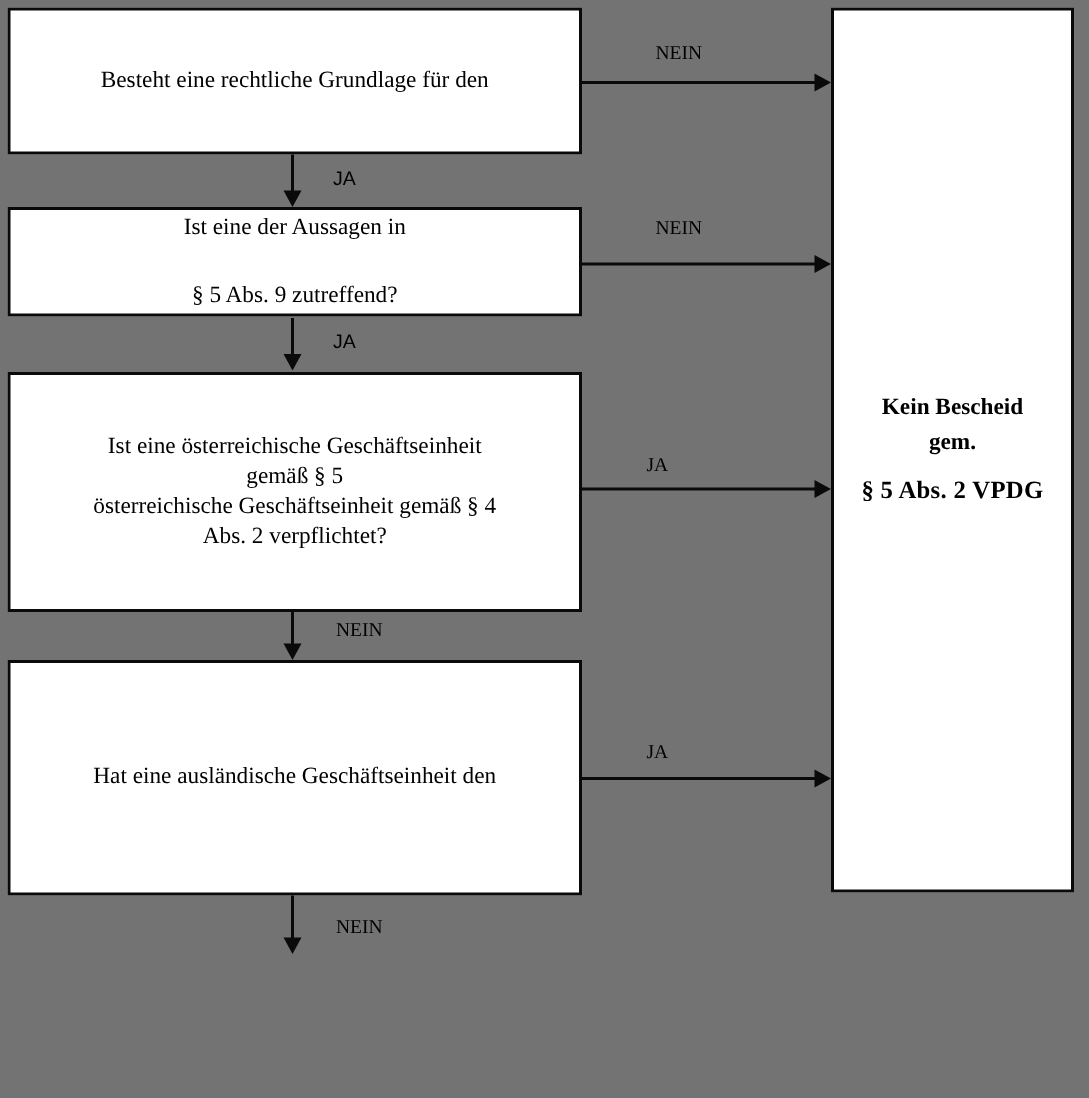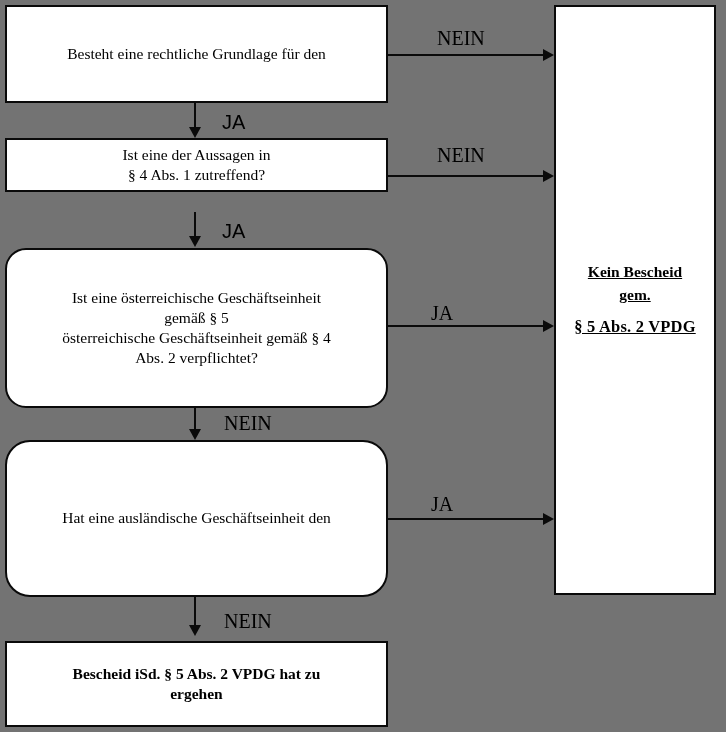--- a/index.html
+++ b/index.html
@@ -47,29 +47,27 @@
   
   #box-kein-bescheid {
     justify-content: center;
     font-weight: bold;
     font-size: 15.5px;
     line-height: 1.45;
   }
   #box-kein-bescheid .para1 {
     text-align: center;
     width: 100%;
-    text-decoration: underline;
   }
   #box-kein-bescheid .para2 {
     text-align: center;
     width: 100%;
     margin-top: 9px;
     font-size: 16.5px;
     letter-spacing: 0.2px;
-    text-decoration: underline;
   }
 
   
   .vline {
     position: absolute;
     width: 2px;
     background: #0a0a0a;
   }
   .varrow {
     position: absolute;
@@ -89,73 +87,69 @@
     width: 0;
     height: 0;
     border-top: 6px solid transparent;
     border-bottom: 6px solid transparent;
     border-left: 11px solid #0a0a0a;
   }
 
   
   .lbl {
     position: absolute;
-    font-size: 20px;
+    font-size: 13px;
     color: #000000;
     white-space: nowrap;
     line-height: 1;
   }
   .lbl-serif { font-family: "Liberation Serif", "DejaVu Serif", serif; }
   .lbl-sans  { font-family: "Liberation Sans", "DejaVu Sans", sans-serif; }
 </style>
 </head>
 <body>
 
 <div id="canvas">
 
   <div class="box wrapy" id="box-q1" style="left:5px; top:5px; width:383px; height:98px;">
     <span class="ln">Besteht eine rechtliche Grundlage für den</span>
   </div>
 
   <div class="vline" style="left:194px; top:103px; height:26px;"></div>
   <div class="varrow" style="left:189px; top:127px;"></div>
   <div class="lbl lbl-sans" style="left:222px; top:112px;">JA</div>
 
-  <div class="box" id="box-q2" style="left:5px; top:138px; width:383px; height:54px;">
+  <div class="box" id="box-q2" style="left:5px; top:138px; width:383px; height:73px;justify-content:space-between;">
     <span class="ln">Ist eine der Aussagen in</span>
-    <span class="ln">§ 4 Abs. 1 zutreffend?</span>
+    <span class="ln">§ 5 Abs. 9 zutreffend?</span>
   </div>
 
   <div class="vline" style="left:194px; top:212px; height:26px;"></div>
   <div class="varrow" style="left:189px; top:236px;"></div>
   <div class="lbl lbl-sans" style="left:222px; top:221px;">JA</div>
 
-  <div class="box" id="box-q3" style="left:5px; top:248px; width:383px; height:160px;border-radius:21px;">
+  <div class="box" id="box-q3" style="left:5px; top:248px; width:383px; height:160px;">
     <span class="ln">Ist eine österreichische Geschäftseinheit</span>
     <span class="ln">gemäß § 5</span>
     <span class="ln">österreichische Geschäftseinheit gemäß § 4</span>
     <span class="ln">Abs. 2 verpflichtet?</span>
   </div>
 
   <div class="vline" style="left:194px; top:408px; height:24px;"></div>
   <div class="varrow" style="left:189px; top:429px;"></div>
   <div class="lbl lbl-serif" style="left:224px; top:413px;">NEIN</div>
 
-  <div class="box" id="box-q4" style="left:5px; top:440px; width:383px; height:157px;border-radius:25px;">
+  <div class="box" id="box-q4" style="left:5px; top:440px; width:383px; height:157px;">
     <span class="ln">Hat eine ausländische Geschäftseinheit den</span>
   </div>
 
   <div class="vline" style="left:194px; top:597px; height:30px;"></div>
   <div class="varrow" style="left:189px; top:625px;"></div>
   <div class="lbl lbl-serif" style="left:224px; top:611px;">NEIN</div>
 
-  <div class="box" id="box-result" style="left:5px; top:641px; width:383px; height:86px; font-weight:bold;">
-    <span class="ln">Bescheid iSd. § 5 Abs. 2 VPDG hat zu</span>
-    <span class="ln">ergehen</span>
-  </div>
 
   <div class="box" id="box-kein-bescheid" style="left:554px; top:5px; width:162px; height:590px;">
     <div class="para1">
       <span class="ln">Kein Bescheid</span>
       <span class="ln">gem.</span>
     </div>
     <div class="para2">§ 5 Abs. 2 VPDG</div>
   </div>
 
   <div class="hline" style="left:388px; top:54px; width:157px;"></div>

